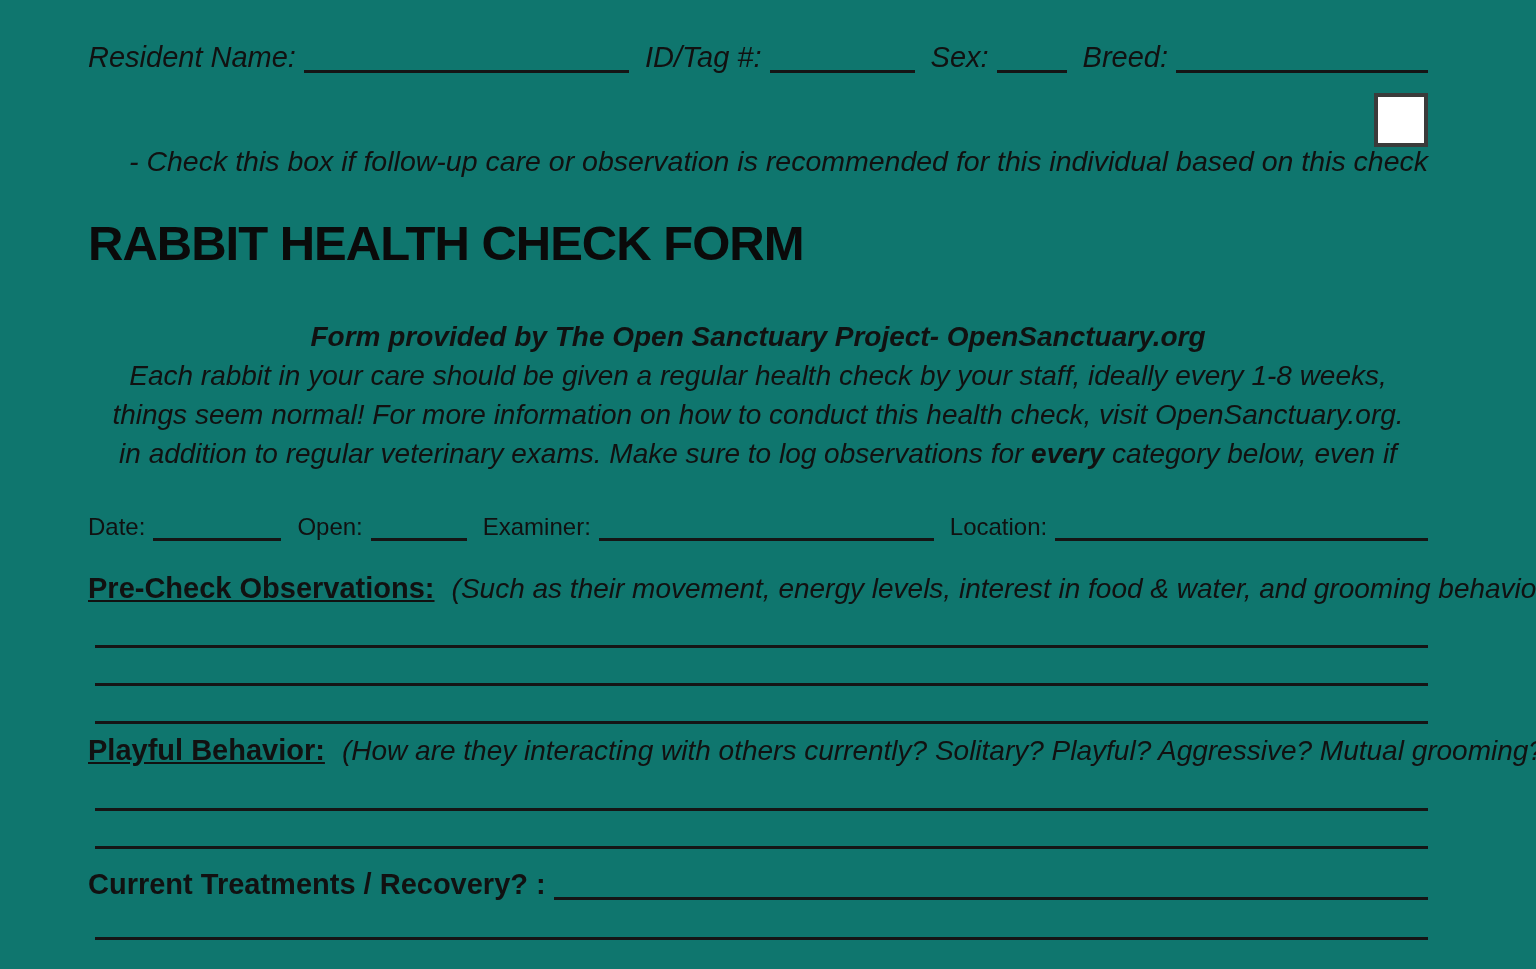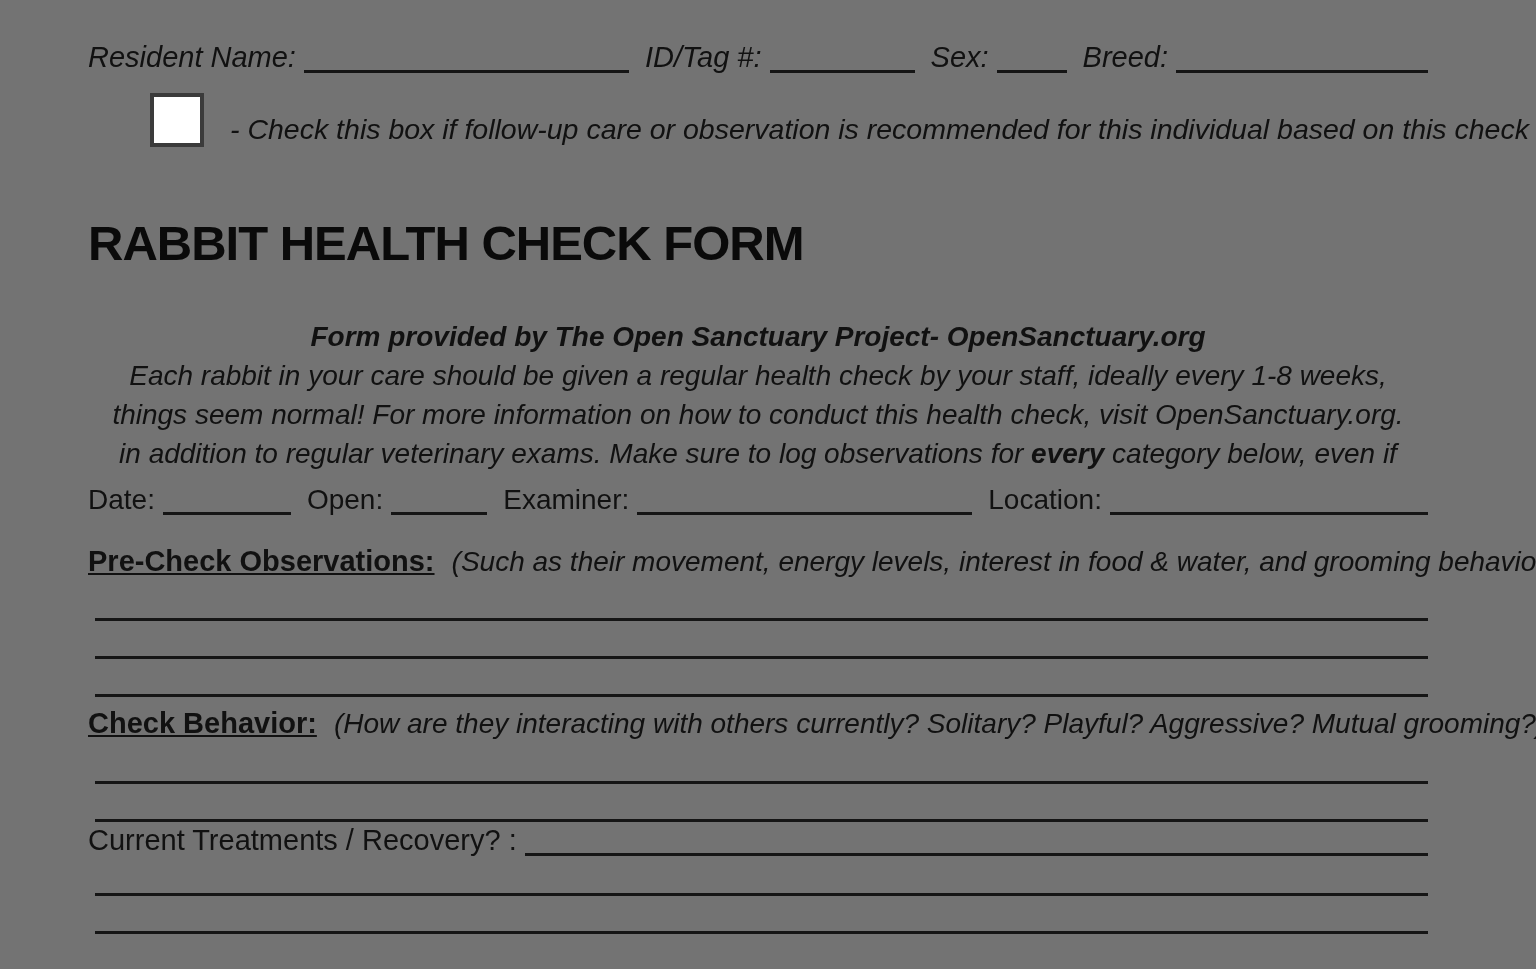--- a/index.html
+++ b/index.html
@@ -4,21 +4,21 @@
 <style>
   html, body {
     margin: 0;
     padding: 0;
     background: #ffffff;
   }
   .page {
     position: relative;
     width: 1536px;
     height: 969px;
-    background: #737373;
+    background: #0f766e;
     color: #111111;
     font-family: "Liberation Sans", sans-serif;
     font-size: 28px;
     box-sizing: border-box;
     padding: 40px 108px 0 88px;
     overflow: hidden;
   }
 
   
   .flex-row {
@@ -53,20 +53,21 @@
   }
   .id-row .blank { border-bottom-width: 3px; }
 
   
   .checkbox-row {
     display: flex;
     align-items: flex-end;
     margin-top: 19px;
     margin-left: 62px;
     height: 54px;
+    flex-direction: column;
   }
   .checkbox {
     width: 46px;
     height: 46px;
     border: 4px solid #3b3b3b;
     box-sizing: content-box;
     background: #ffffff;
     flex: 0 0 auto;
   }
   .checkbox-label {
@@ -95,22 +96,22 @@
     text-align: center;
     font-style: italic;
     font-size: 28px;
     line-height: 39px;
     white-space: nowrap;
   }
   .intro .provider { font-weight: bold; margin-top: 23px; }
 
   
   .meta-row {
-    margin-top: 9px;
-    font-size: 28px;
+    margin-top: 36px;
+    font-size: 24px;
     line-height: 36px;
   }
 
   
   .section-head {
     margin-top: 25px;
     font-size: 29px;
     line-height: 36px;
     white-space: nowrap;
   }
@@ -119,21 +120,21 @@
 
   .lines-group { margin-top: 3px; }
   .lines-group-sm { margin-top: 4px; }
 
   
   .treatments-row {
     margin-top: 0px;
     font-size: 29px;
     line-height: 36px;
   }
-  .treatments-row .head-label { font-weight: normal; }
+  .treatments-row .head-label { font-weight: bold; margin-top: 17px; }
   .treatments-row .blank { border-bottom-width: 3.5px; }
 </style>
 </head>
 <body>
 
 <div class="page">
 
   <div class="flex-row id-row">
     <span>Resident Name:</span>
     <span class="blank" style="width:325px"></span>
@@ -174,21 +175,21 @@
     <span class="head-label">Pre-Check Observations:</span>
     <span class="head-hint">(Such as their movement, energy levels, interest in food &amp; water, and grooming behavior)</span>
   </div>
   <div class="lines-group">
     <div class="wline"></div>
     <div class="wline"></div>
     <div class="wline"></div>
   </div>
 
   <div class="section-head" style="margin-top:8px">
-    <span class="head-label">Check Behavior:</span>
+    <span class="head-label">Playful Behavior:</span>
     <span class="head-hint">(How are they interacting with others currently? Solitary? Playful? Aggressive? Mutual grooming?)</span>
   </div>
   <div class="lines-group-sm">
     <div class="wline"></div>
     <div class="wline"></div>
   </div>
 
   <div class="flex-row treatments-row">
     <span class="head-label">Current Treatments / Recovery? :</span>
     <span class="blank grow"></span>

